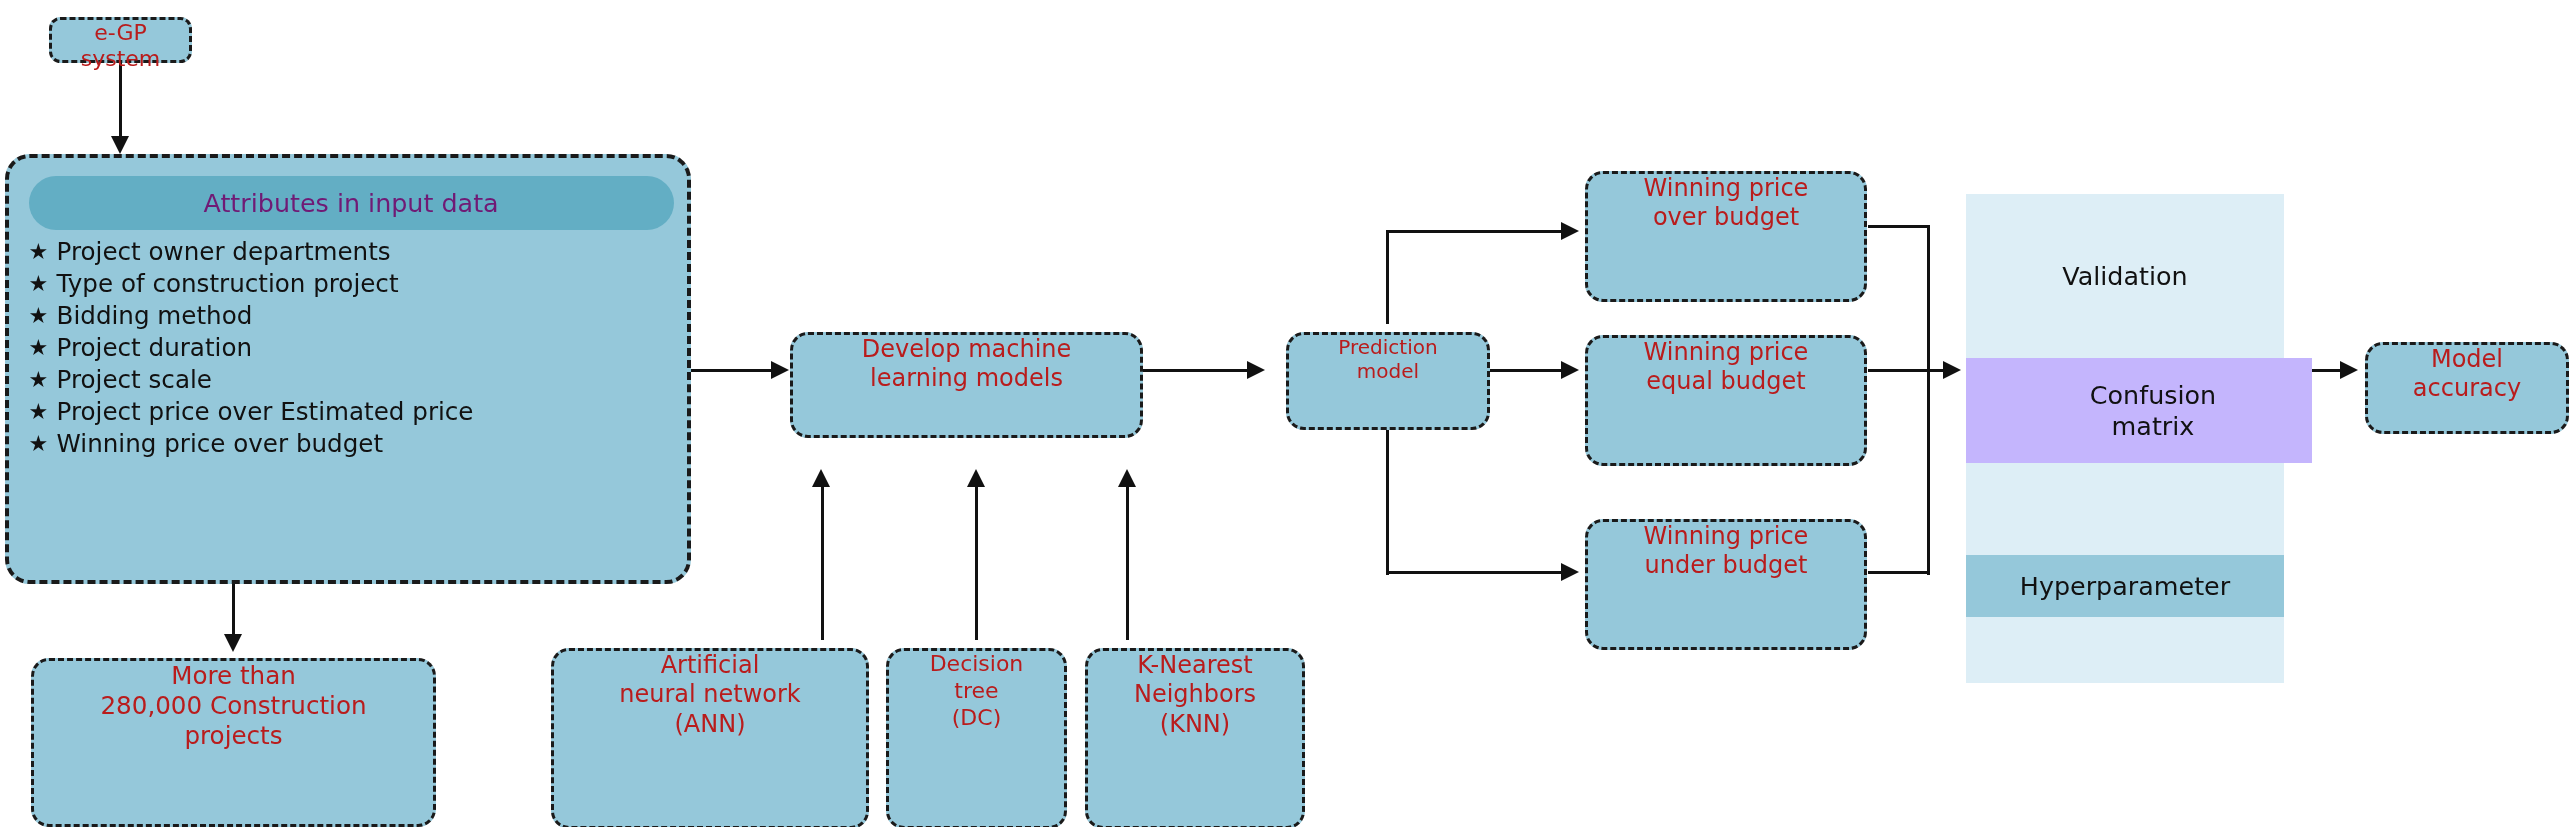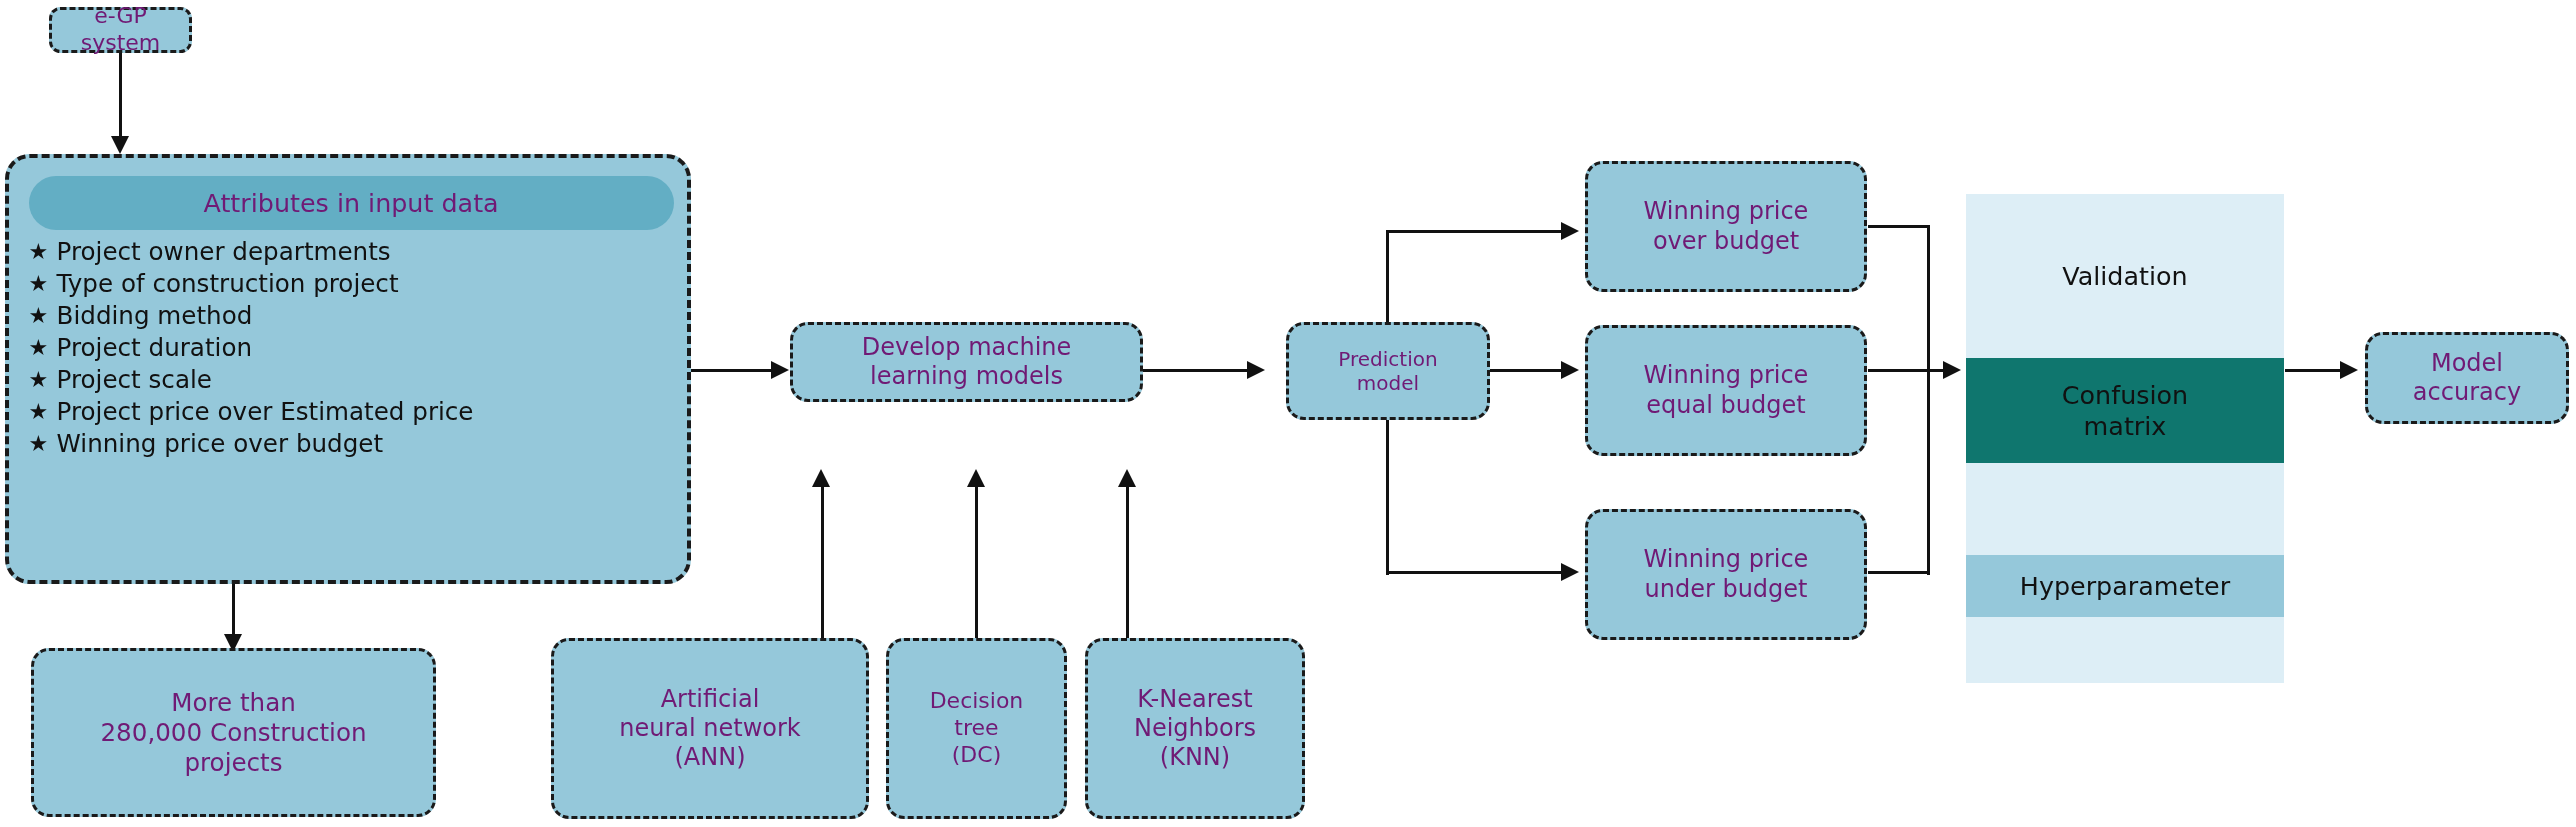--- a/index.html
+++ b/index.html
@@ -15,26 +15,26 @@
     overflow:hidden;
   }
   
   .node{
     position:absolute;
     box-sizing:border-box;
     background:#95c8da;
     border:3.3px dashed #1a1a1a;
     border-radius:18px;
     display:flex;
-    align-items:center;
     justify-content:center;
     text-align:center;
-    color:#701a75;
+    color:#b91c1c;
     line-height:1.22;
     z-index:3;
+    margin-top:10px;
   }
   .node .txt{display:block;width:100%;padding:0 8.2px;}
 
   
   #egp{left:49px;top:6.6px;width:143px;height:46px;font-size:22px;border-radius:11.5px;}
 
   
   #attrPanel{
     position:absolute;left:4.9px;top:154px;width:686px;height:430px;
     box-sizing:border-box;
@@ -58,21 +58,21 @@
     font-size:24.6px;color:#111111;line-height:1.0;
     margin:0 0 7.4px 0;white-space:nowrap;
     display:flex;align-items:center;
   }
   #attrList li .star{
     display:inline-block;width:28px;font-size:22px;color:#111;flex:0 0 28px;
   }
 
   
   #more{left:31px;top:648px;width:405px;height:169px;font-size:24.6px;}
-  #develop{left:790px;top:322px;width:353px;height:80px;font-size:24px;}
+  #develop{left:790px;top:322px;width:353px;height:106px;font-size:24px;}
   #ann{left:551px;top:638px;width:318px;height:181px;font-size:24px;}
   #dct{left:886px;top:638px;width:181px;height:181px;font-size:22px;}
   #knn{left:1085px;top:638px;width:220px;height:181px;font-size:24px;}
   #pred{left:1286px;top:322px;width:204px;height:98px;font-size:20px;}
   #over{left:1585px;top:161px;width:282px;height:131px;font-size:24px;}
   #equal{left:1585px;top:325px;width:282px;height:131px;font-size:24px;}
   #under{left:1585px;top:509px;width:282px;height:131px;font-size:24px;}
   #acc{left:2365px;top:332px;width:204px;height:92px;font-size:24px;}
 
   
@@ -80,23 +80,23 @@
     position:absolute;left:1966px;top:158px;width:318px;height:489px;
     background:#ddeef6;z-index:2;margin-top:36px;
   }
   #valTitle{
     position:absolute;left:0;top:0;width:100%;height:164px;
     display:flex;align-items:center;justify-content:center;
     font-size:25.4px;color:#111;
   }
   #valCM{
     position:absolute;left:0;top:164px;width:100%;height:105px;
-    background:#0f766e;
-    display:flex;align-items:center;justify-content:center;
-    text-align:center;font-size:25.4px;color:#111;line-height:1.22;
+    background:#c4b5fd;
+    display:flex;align-items:center;justify-content:center;
+    text-align:center;font-size:25.4px;color:#111;line-height:1.22;padding-left:28px;
   }
   #valHP{
     position:absolute;left:0;top:361px;width:100%;height:62px;
     background:#95c8da;
     display:flex;align-items:center;justify-content:center;
     font-size:25.4px;color:#111;
   }
 
   
   .conn{position:absolute;background:#111111;z-index:1;}

